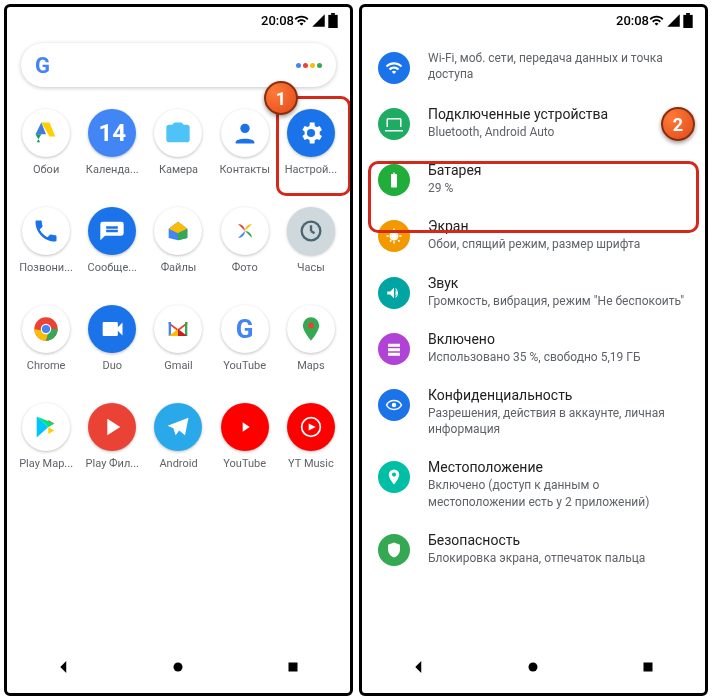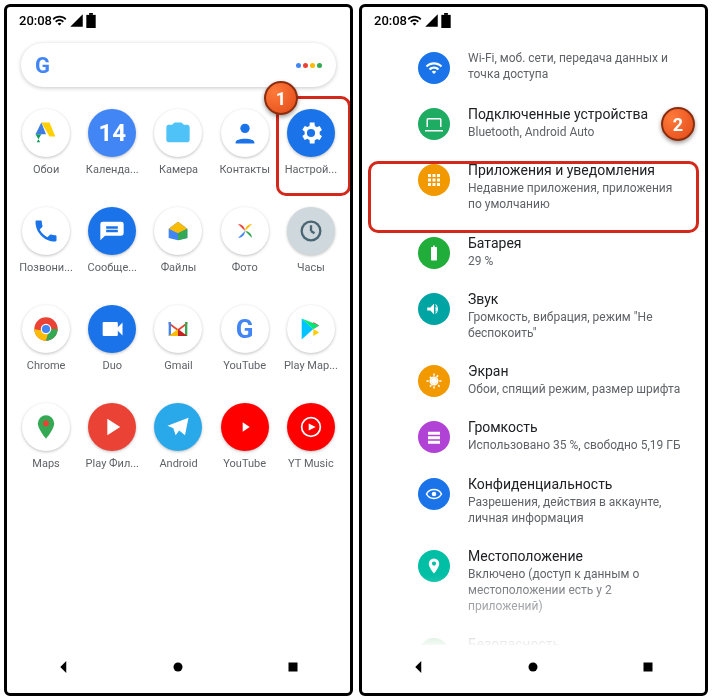--- a/index.html
+++ b/index.html
@@ -19,21 +19,21 @@
     background: #fff;
     display: flex;
     flex-direction: column;
     overflow: hidden;
     position: relative;
   }
   .status-bar {
     height: 26px;
     display: flex;
     align-items: center;
-    justify-content: flex-start;
+    justify-content: flex-end;
     padding: 0 12px;
     font-size: 13px;
     font-weight: 500;
   }
   .status-right { display: flex; gap: 2px; align-items: center; }
   .search-pill {
     margin: 10px 14px;
     height: 44px;
     border-radius: 22px;
     background: #fff;
@@ -109,21 +109,21 @@
   }
   .nav-bar {
     height: 48px;
     display: flex;
     align-items: center;
     justify-content: space-around;
     border-top: 0;
   }
   .nav-bar svg { width:18px; height:18px; fill:#000; }
   
-  .set-list { flex:1; overflow: hidden; position: relative; padding-top:6px;padding-left:40px; }
+  .set-list { flex:1; overflow: hidden; position: relative; padding-top:6px; }
   .set-item {
     display: flex;
     align-items: flex-start;
     padding: 11px 16px;
     gap: 18px;
   }
   .set-ic {
     width: 32px; height: 32px; border-radius: 50%;
     flex-shrink: 0;
     display:flex;align-items:center;justify-content:center;
@@ -295,37 +295,37 @@
     </div>
     <div class="app">
       <div class="ic">
           <span class="g-logo" style="font-size:26px"><span>G</span></span>
         </div>
       <div class="lab">YouTube</div>
     </div>
     <div class="app">
       <div class="ic">
           <svg viewBox="0 0 24 24">
+            <path fill="#34A853" d="M12 2a7 7 0 00-7 7c0 5 7 13 7 13s7-8 7-13a7 7 0 00-7-7z"></path>
+            <circle cx="12" cy="9" r="2.5" fill="#EA4335"></circle>
+          </svg>
+        </div>
+      <div class="lab">Maps</div>
+    </div>
+
+    <div class="app">
+      <div class="ic">
+          <svg viewBox="0 0 24 24">
             <path fill="#00c4ff" d="M4 3v18l10-9z"></path>
             <path fill="#ffce00" d="M14 12l5 3-5 3z"></path>
             <path fill="#ff3b3b" d="M14 12l5-3-5-3z"></path>
             <path fill="#00e676" d="M4 3l15 6-5 3z"></path>
           </svg>
         </div>
       <div class="lab">Play Мар...</div>
-    </div>
-
-    <div class="app">
-      <div class="ic">
-          <svg viewBox="0 0 24 24">
-            <path fill="#34A853" d="M12 2a7 7 0 00-7 7c0 5 7 13 7 13s7-8 7-13a7 7 0 00-7-7z"></path>
-            <circle cx="12" cy="9" r="2.5" fill="#EA4335"></circle>
-          </svg>
-        </div>
-      <div class="lab">Maps</div>
     </div>
     <div class="app">
       <div class="ic" style="background:#ea4335">
           <svg viewBox="0 0 24 24" fill="#fff">
             <path d="M8 5v14l11-7z"></path>
           </svg>
         </div>
       <div class="lab">Play Фил...</div>
     </div>
     <div class="app">
@@ -407,72 +407,61 @@
           <svg viewBox="0 0 24 24">
             <path d="M4 6h16v10h2V6a2 2 0 00-2-2H4a2 2 0 00-2 2v10h2V6zm-4 14h24v2H0z"></path>
           </svg>
         </div>
         <div class="set-txt">
           <div class="set-title">Подключенные устройства</div>
           <div class="set-sub">Bluetooth, Android Auto</div>
         </div>
       </div>
       <div class="set-item">
-        <div class="set-ic" style="background:#f29900">
-          <svg viewBox="0 0 24 24">
-            <path d="M4 4h4v4H4zm6 0h4v4h-4zm6 0h4v4h-4zM4 10h4v4H4zm6 0h4v4h-4zm6 0h4v4h-4zM4 16h4v4H4zm6 0h4v4h-4zm6 0h4v4h-4z"></path>
-          </svg>
-        </div>
-        <div class="set-txt">
-          <div class="set-title">Приложения и уведомления</div>
-          <div class="set-sub">Недавние приложения, приложения по умолчанию</div>
-        </div>
-      </div>
-      <div class="set-item">
         <div class="set-ic" style="background:#20ad3a">
           <svg viewBox="0 0 24 24">
             <path d="M15 4h-2V2h-2v2H9a1 1 0 00-1 1v16a1 1 0 001 1h6a1 1 0 001-1V5a1 1 0 00-1-1z"></path>
           </svg>
         </div>
         <div class="set-txt">
           <div class="set-title">Батарея</div>
           <div class="set-sub">29 %</div>
         </div>
       </div>
       <div class="set-item">
+        <div class="set-ic" style="background:#f29900">
+          <svg viewBox="0 0 24 24">
+            <path d="M12 7a5 5 0 100 10 5 5 0 000-10zm0-5v3m0 14v3m10-10h-3M5 12H2m15.5-7.5l-2 2M8.5 17.5l-2 2m0-13l2 2m9 9l2 2" stroke="#fff" stroke-width="2" fill="none"></path>
+            <circle cx="12" cy="12" r="4"></circle>
+          </svg>
+        </div>
+        <div class="set-txt">
+          <div class="set-title">Экран</div>
+          <div class="set-sub">Обои, спящий режим, размер шрифта</div>
+        </div>
+      </div>
+      <div class="set-item">
         <div class="set-ic" style="background:#00a5a3">
           <svg viewBox="0 0 24 24">
             <path d="M3 10v4h4l5 5V5L7 10H3zm13 2a4 4 0 00-2-3.5v7A4 4 0 0016 12zm-2-7v2a7 7 0 010 10v2a9 9 0 000-14z"></path>
           </svg>
         </div>
         <div class="set-txt">
           <div class="set-title">Звук</div>
           <div class="set-sub">Громкость, вибрация, режим "Не беспокоить"</div>
         </div>
       </div>
       <div class="set-item">
-        <div class="set-ic" style="background:#f29900">
-          <svg viewBox="0 0 24 24">
-            <path d="M12 7a5 5 0 100 10 5 5 0 000-10zm0-5v3m0 14v3m10-10h-3M5 12H2m15.5-7.5l-2 2M8.5 17.5l-2 2m0-13l2 2m9 9l2 2" stroke="#fff" stroke-width="2" fill="none"></path>
-            <circle cx="12" cy="12" r="4"></circle>
-          </svg>
-        </div>
-        <div class="set-txt">
-          <div class="set-title">Экран</div>
-          <div class="set-sub">Обои, спящий режим, размер шрифта</div>
-        </div>
-      </div>
-      <div class="set-item">
         <div class="set-ic" style="background:#b142d6">
           <svg viewBox="0 0 24 24">
             <path d="M4 5h16v4H4zm0 6h16v4H4zm0 6h16v4H4z"></path>
           </svg>
         </div>
         <div class="set-txt">
-          <div class="set-title">Громкость</div>
+          <div class="set-title">Включено</div>
           <div class="set-sub">Использовано 35 %, свободно 5,19 ГБ</div>
         </div>
       </div>
       <div class="set-item">
         <div class="set-ic" style="background:#1a73e8">
           <svg viewBox="0 0 24 24">
             <circle cx="12" cy="12" r="3"></circle>
             <path d="M2 12s3-6 10-6 10 6 10 6-3 6-10 6S2 12 2 12z" fill="none" stroke="#fff" stroke-width="2"></path>
           </svg>
         </div>

